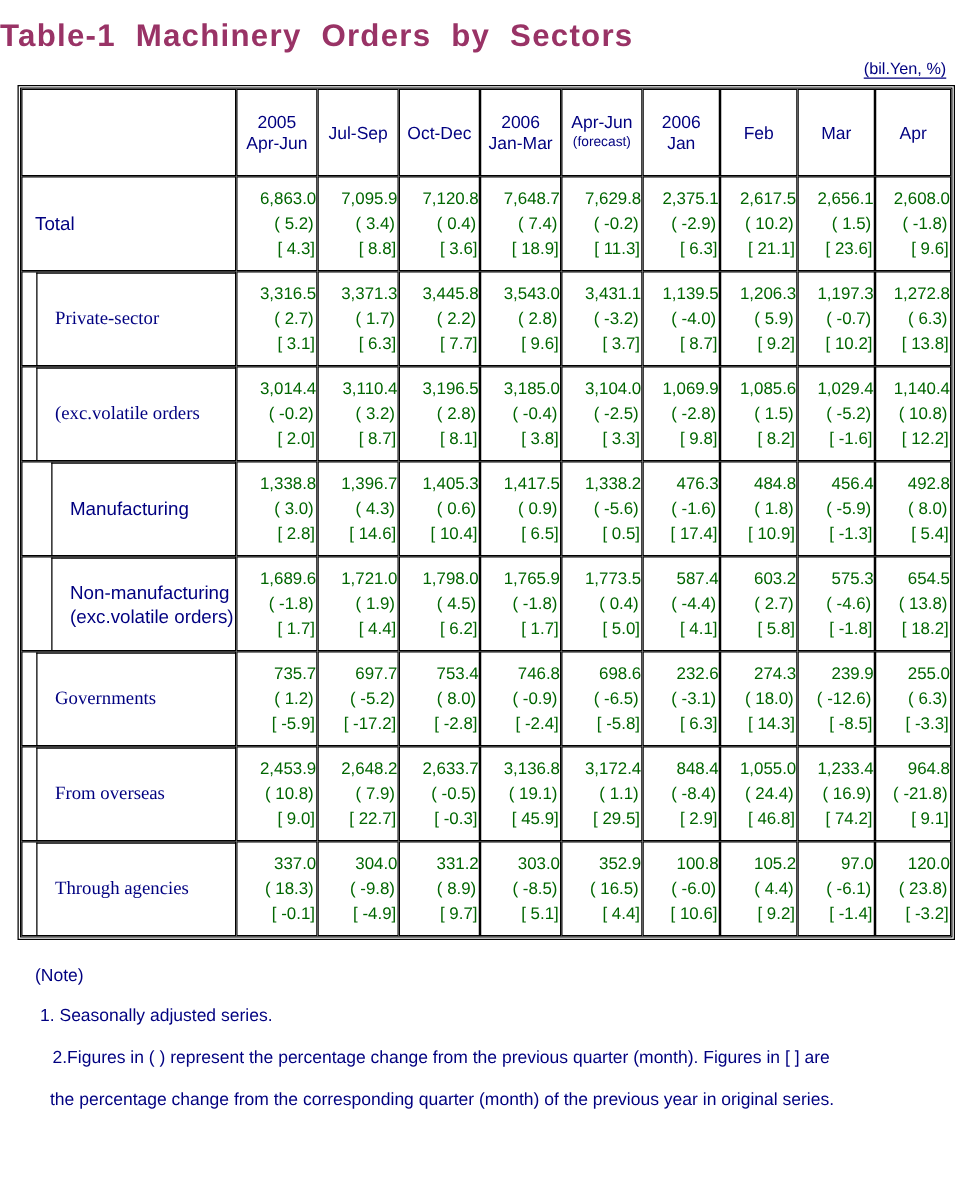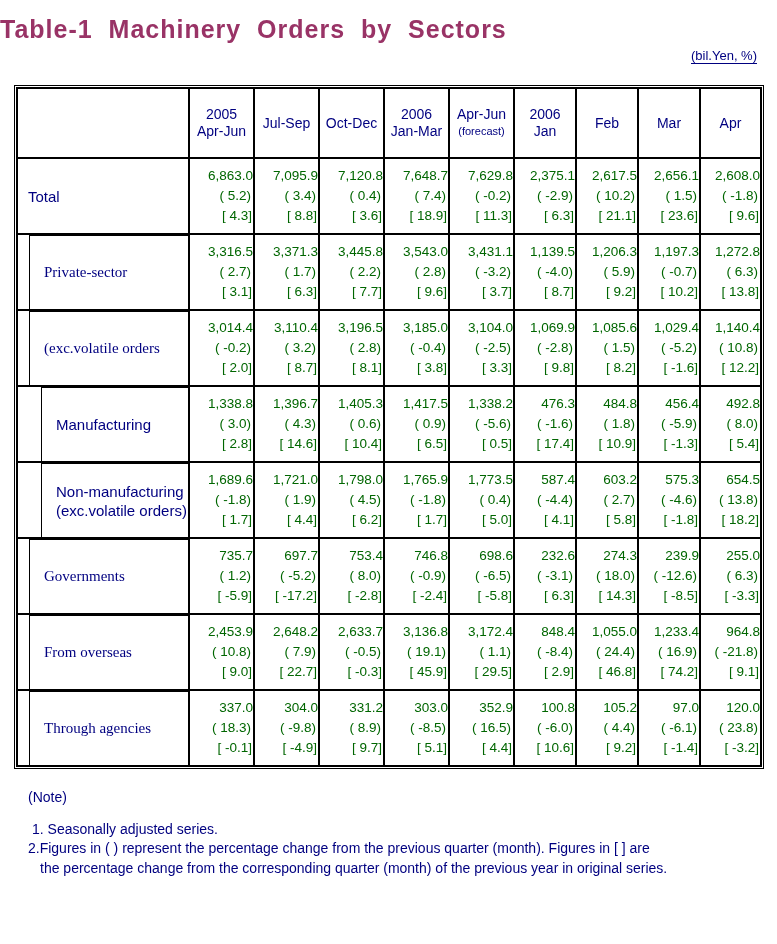--- a/index.html
+++ b/index.html
@@ -42,21 +42,20 @@
     color: #000080;
     font-size: 13px;
     border-bottom: 1px solid #000080;
     line-height: 15px;
     display: inline-block;
   }
 
   
   .table-wrap {
     padding: 0 19px 0 14px;
-    margin-top: 17px;
   }
   table.tbl {
     border-collapse: separate;
     border-spacing: 0;
     width: 744px;
     table-layout: fixed;
     font-size: 13px;
   }
   table.tbl td, table.tbl th {
     border: 1px solid #000000;
@@ -135,21 +134,21 @@
 
   
   .notes {
     color: #000080;
     font-size: 14px;
     padding: 7px 0 0 16px;
     line-height: 19.5px;
   }
   .notes .n0 { margin: 12px; }
   .notes .n1 { margin: 0; padding-left: 16px; }
-  .notes .n2 { margin: 0; padding-left: 12px; }
+  .notes .n2 { margin: 14px; padding-left: 12px; }
   .notes .n2b { margin: 0; padding-left: 24px; }
 </style>
 </head>
 <body>
 
 <div class="page">
 
   <div class="title">Table-1  Machinery  Orders  by  Sectors</div>
 
   <div class="unit-row">

